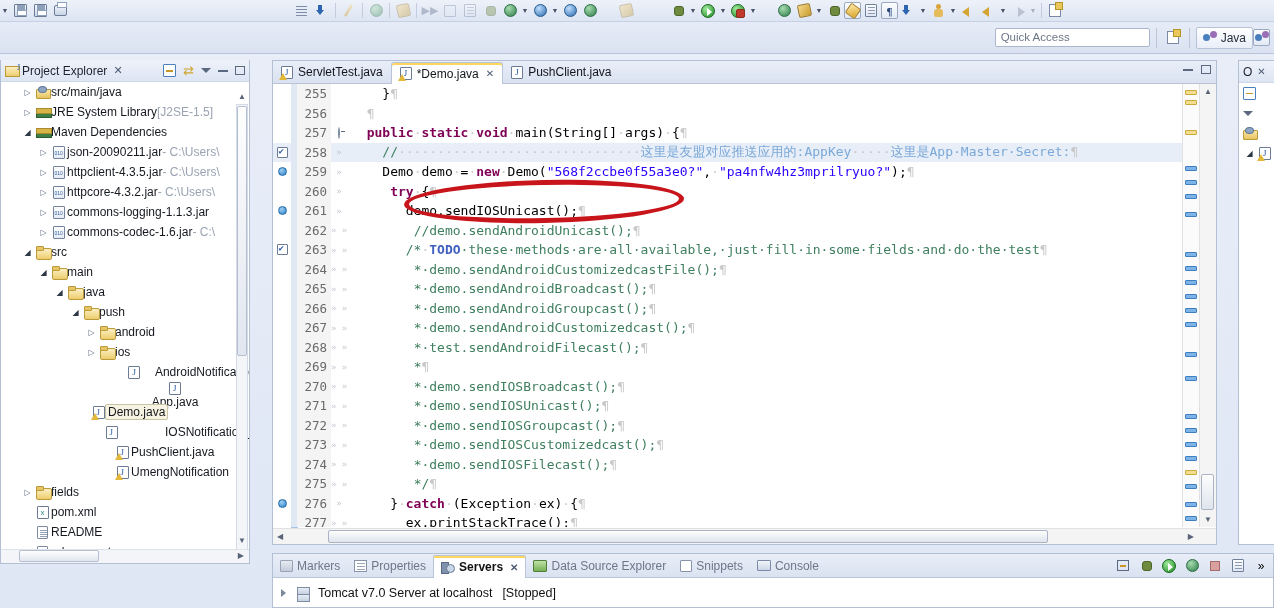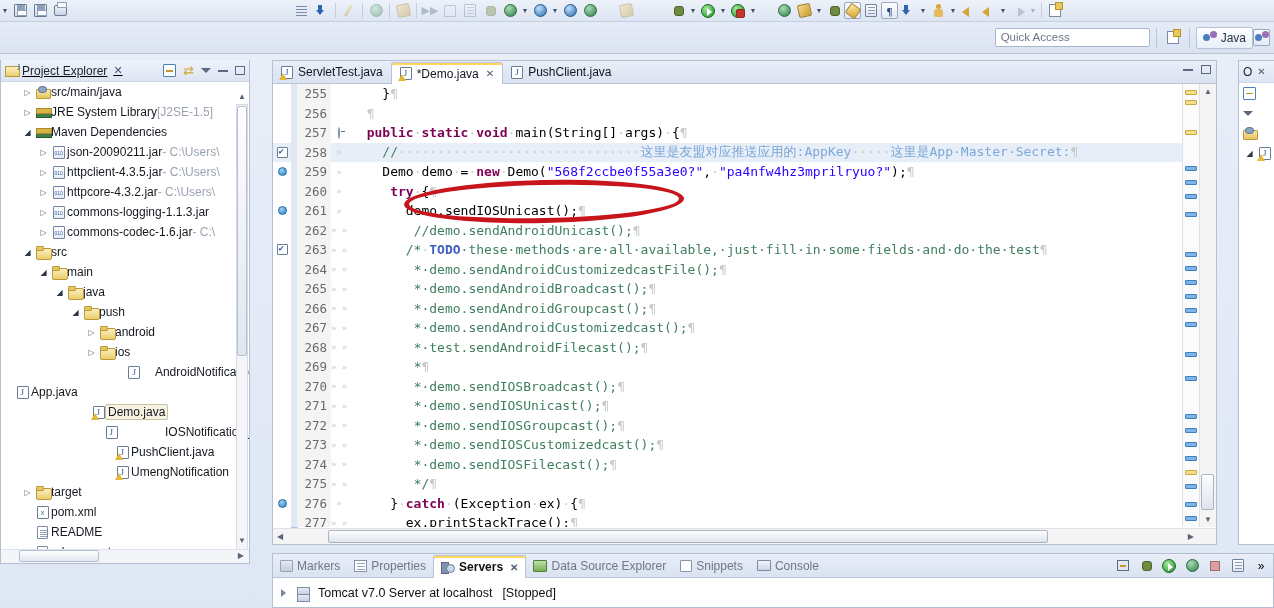--- a/index.html
+++ b/index.html
@@ -97,21 +97,21 @@
     padding:0 6px; font-size:12px; color:#28303d;
   }
   .persp-tab.active{
     background:linear-gradient(#fefefe,#e8eef9);
     border:1px solid #b6c2d6;border-radius:2px;
   }
 
   
   .pe {
     position:absolute; left:0; top:60px; width:250px; height:504px;
-    background:#fff; border:1px solid #b3bfd2; border-top:none;text-decoration:underline;
+    background:#fff; border:1px solid #b3bfd2; border-top:none;
   }
   .pe-header{
     height:22px; background:linear-gradient(#eef2fa,#dde5f3);
     display:flex;align-items:center;padding-left:4px; position:relative;
     border-bottom:1px solid #cfd8e7;
   }
   .pe-title{font-size:12px;color:#1c2330;margin-left:3px;}
   .pe-close{font-size:11px;color:#4c5a72;margin-left:6px;}
   .pe-tools{position:absolute;right:4px;top:3px;display:flex;align-items:center;gap:7px;}
   .collapse-ico{width:13px;height:13px;border:1px solid #4b7fbd;background:#fdfefe;position:relative;border-radius:1px;}
@@ -538,21 +538,21 @@
           </span>
           <span class="tlabel">ios</span>
         </div>
         <div class="tree-row" style="padding-left: 100px; justify-content: space-between;">
           <span class="twisty"></span>
           <span class="ticon">
             <span class="i-java"></span>
           </span>
           <span class="tlabel">AndroidNotificatio</span>
         </div>
-        <div class="tree-row" style="">
+        <div class="tree-row" style="padding-left: 100px; flex-direction: column;">
           <span class="twisty"></span>
           <span class="ticon">
             <span class="i-java"></span>
           </span>
           <span class="tlabel">App.java</span>
         </div>
         <div class="tree-row" style="padding-left: 76px;">
           <span class="twisty"></span>
           <span class="ticon">
             <span class="i-java warn"></span>
@@ -578,21 +578,21 @@
           <span class="ticon">
             <span class="i-java warn"></span>
           </span>
           <span class="tlabel">UmengNotification</span>
         </div>
         <div class="tree-row" style="padding-left: 20px;">
           <span class="twisty">▷</span>
           <span class="ticon">
             <span class="i-folder"></span>
           </span>
-          <span class="tlabel">target</span>
+          <span class="tlabel">fields</span>
         </div>
         <div class="tree-row" style="padding-left: 20px;">
           <span class="twisty"></span>
           <span class="ticon">
             <span class="i-xml"></span>
           </span>
           <span class="tlabel">pom.xml</span>
         </div>
         <div class="tree-row" style="padding-left: 20px;">
           <span class="twisty"></span>

